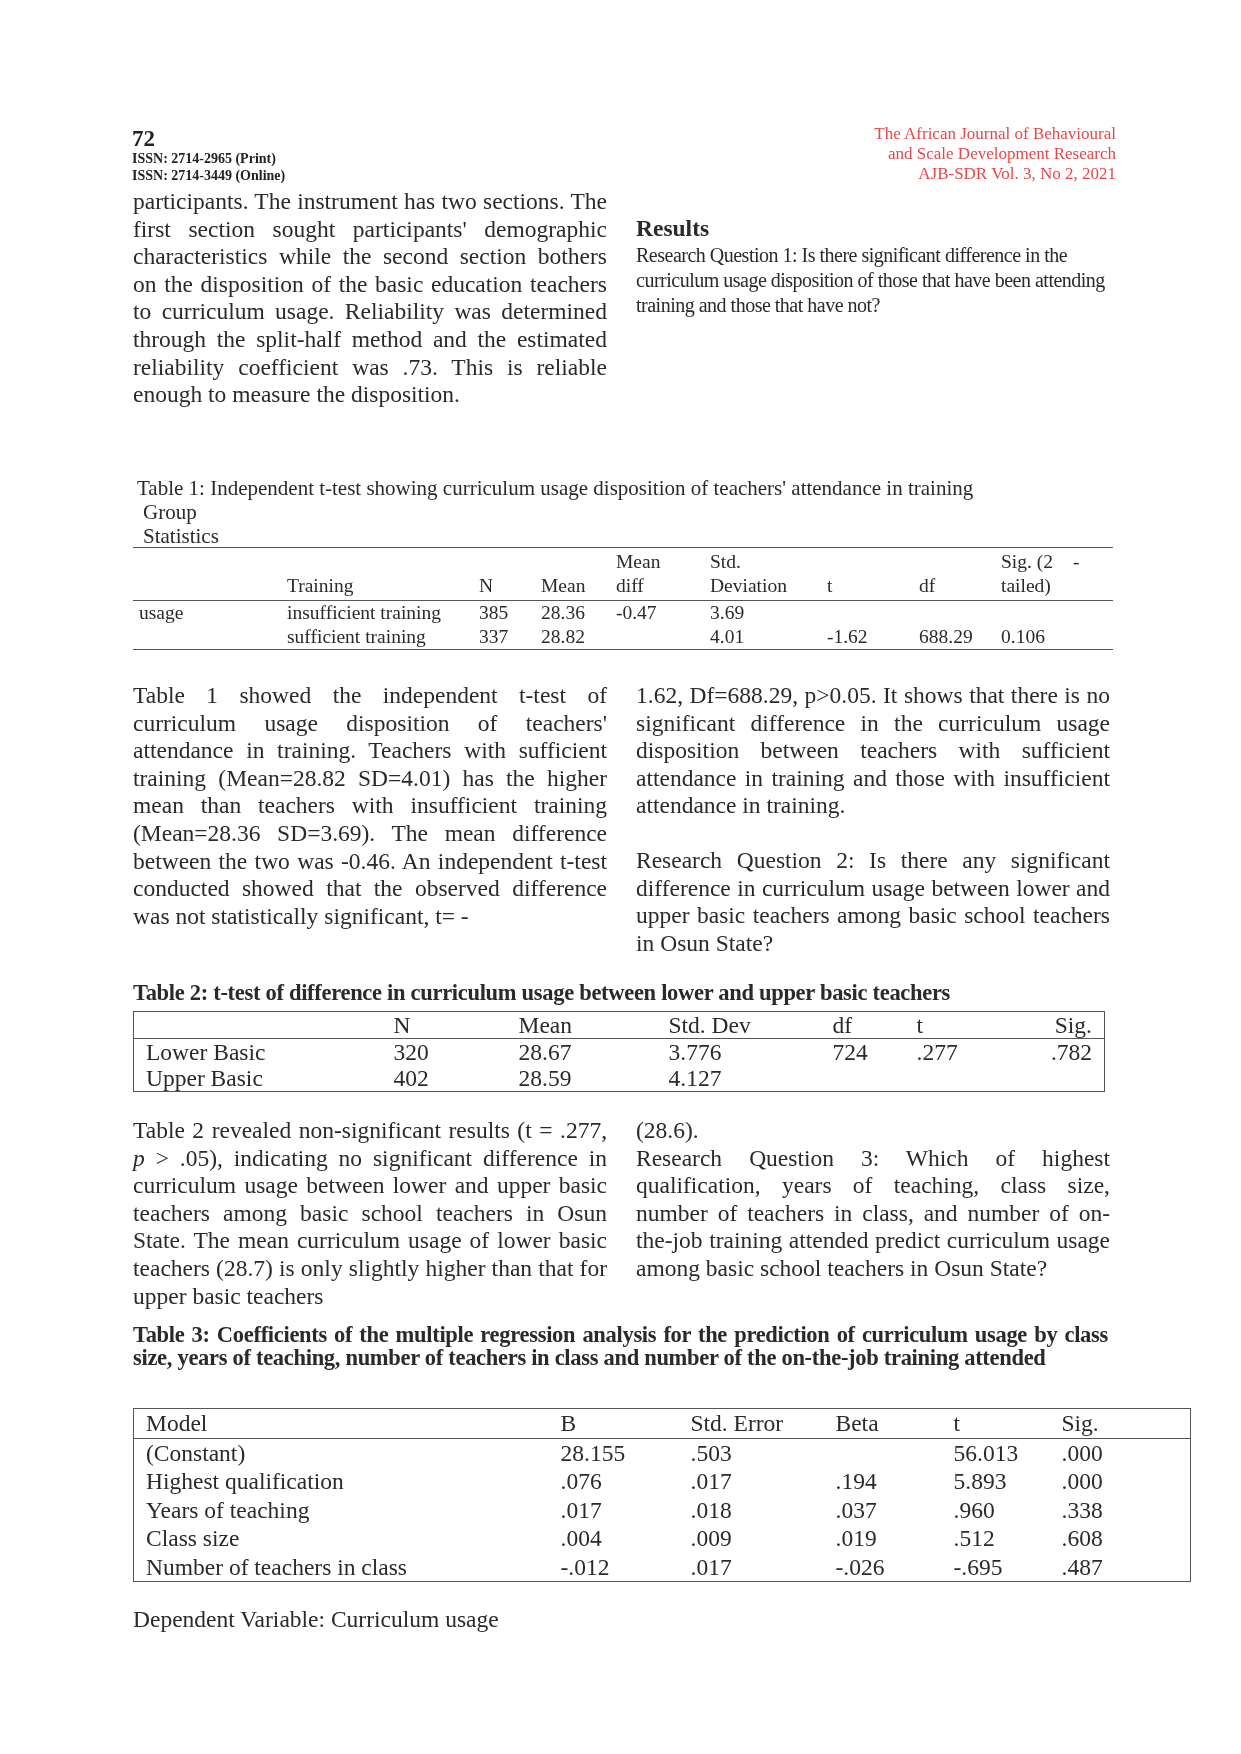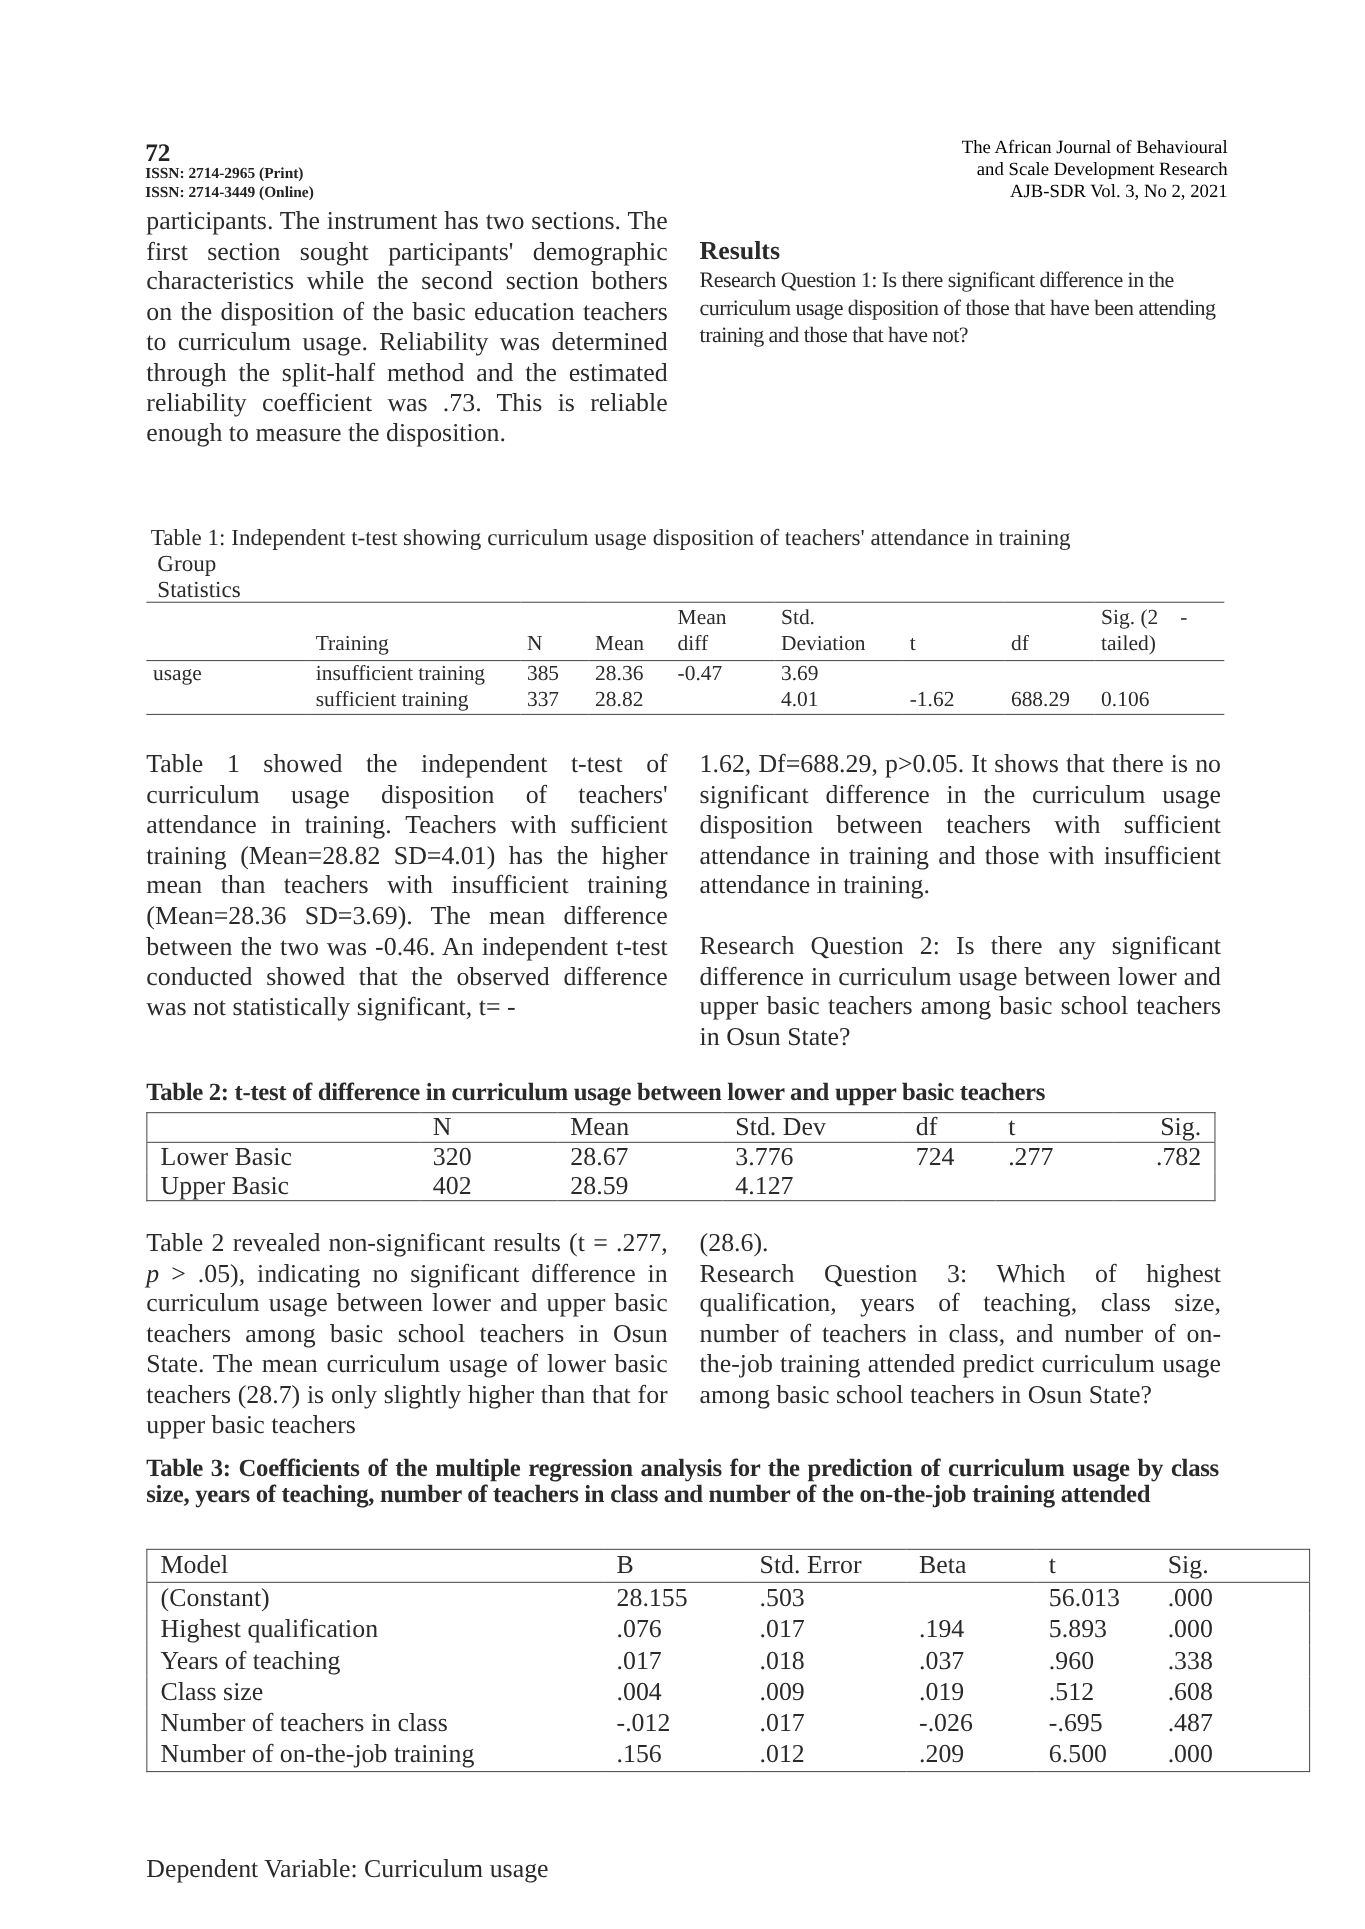--- a/index.html
+++ b/index.html
@@ -1,21 +1,21 @@
 <!DOCTYPE html>
 <html><head>
 <meta charset="utf-8">
 <style>
   html, body { margin: 0; padding: 0; background: #ffffff; }
   body { width: 1241px; height: 1754px; position: relative; overflow: hidden;
          font-family: "Liberation Serif", "DejaVu Serif", serif; color: #2a2a2a; }
   .abs { position: absolute; }
   .pagenum { left: 132px; top: 128px; font-size: 23px; font-weight: bold; letter-spacing: 0; line-height: 22px; color:#222; }
   .issn { left: 132px; font-size: 14px; font-weight: bold; line-height: 17px; color:#222; }
-  .journal { right: 125px; top: 124px; text-align: right; font-size: 17px; line-height: 20px; color:#000000; }
+  .journal { right: 125px; top: 124px; text-align: right; font-size: 17px; line-height: 20px; color:#ef4444; }
   .col { font-size: 23.5px; line-height: 27.6px; text-align: justify; }
   .col p { margin: 0; }
   .left { left: 133px; width: 474px; }
   .right { left: 636px; width: 474px; }
   .tight { letter-spacing: -0.6px; }
   .italic { font-style: italic; }
   .bold { font-weight: bold; }
   .small-rq { font-size: 20px; line-height: 25px; letter-spacing: -0.5px; text-align: left; }
   .caption1 { left: 137px; top: 476px; font-size: 21px; line-height: 24px; font-family: Liberation Serif, serif; }
   table { border-collapse: collapse; font-family: "Liberation Serif", serif; }
@@ -24,21 +24,21 @@
   .t1 .hdr td { border-top: 1.5px solid #555; border-bottom: 1.5px solid #555; padding-bottom: 2px; padding-top: 2px; }
   .t1 .last td { border-bottom: 1.5px solid #555; }
   .cap2 { left: 133px; top: 980px; font-size: 22.5px; font-weight: bold; letter-spacing: -0.3px; }
   .t2 { left: 133px; top: 1011px; width: 972px; font-size: 23.5px; border: 1.5px solid #555; }
   .t2 td { padding: 0 12px; line-height: 26px; }
   .t2 .hdr td { border-bottom: 1.5px solid #555; }
   .cap3 { left: 133px; top: 1323px; width: 975px; font-size: 22.5px; font-weight: bold; line-height: 23px; text-align: justify; letter-spacing: -0.3px; }
   .t3 { left: 133px; top: 1408px; width: 1058px; font-size: 23.5px; border: 1.5px solid #555; }
   .t3 td { padding: 0 12px; line-height: 28.5px; }
   .t3 .hdr td { border-bottom: 1.5px solid #555; }
-  .depvar { left: 133px; top: 1686px; font-size: 23.5px; text-align: center; }
+  .depvar { left: 133px; top: 1606px; font-size: 23.5px; text-align: center; }
 </style>
 </head>
 <body>
 
 <div class="abs pagenum">72</div>
 <div class="abs issn" style="top:150px">ISSN: 2714-2965 (Print)</div>
 <div class="abs issn" style="top:167px">ISSN: 2714-3449 (Online)</div>
 <div class="abs journal">
   <div>The African Journal of Behavioural</div>
   <div>and Scale Development Research</div>
@@ -230,23 +230,15 @@
     <td>.608</td>
   </tr>
   <tr>
     <td>Number of teachers in class</td>
     <td>-.012</td>
     <td>.017</td>
     <td>-.026</td>
     <td>-.695</td>
     <td>.487</td>
   </tr>
-  <tr>
-    <td>Number of on-the-job training</td>
-    <td>.156</td>
-    <td>.012</td>
-    <td>.209</td>
-    <td>6.500</td>
-    <td>.000</td>
-  </tr>
 </tbody>
   </table>
 <div class="abs depvar">Dependent Variable: Curriculum usage</div>
 
 </body></html>

